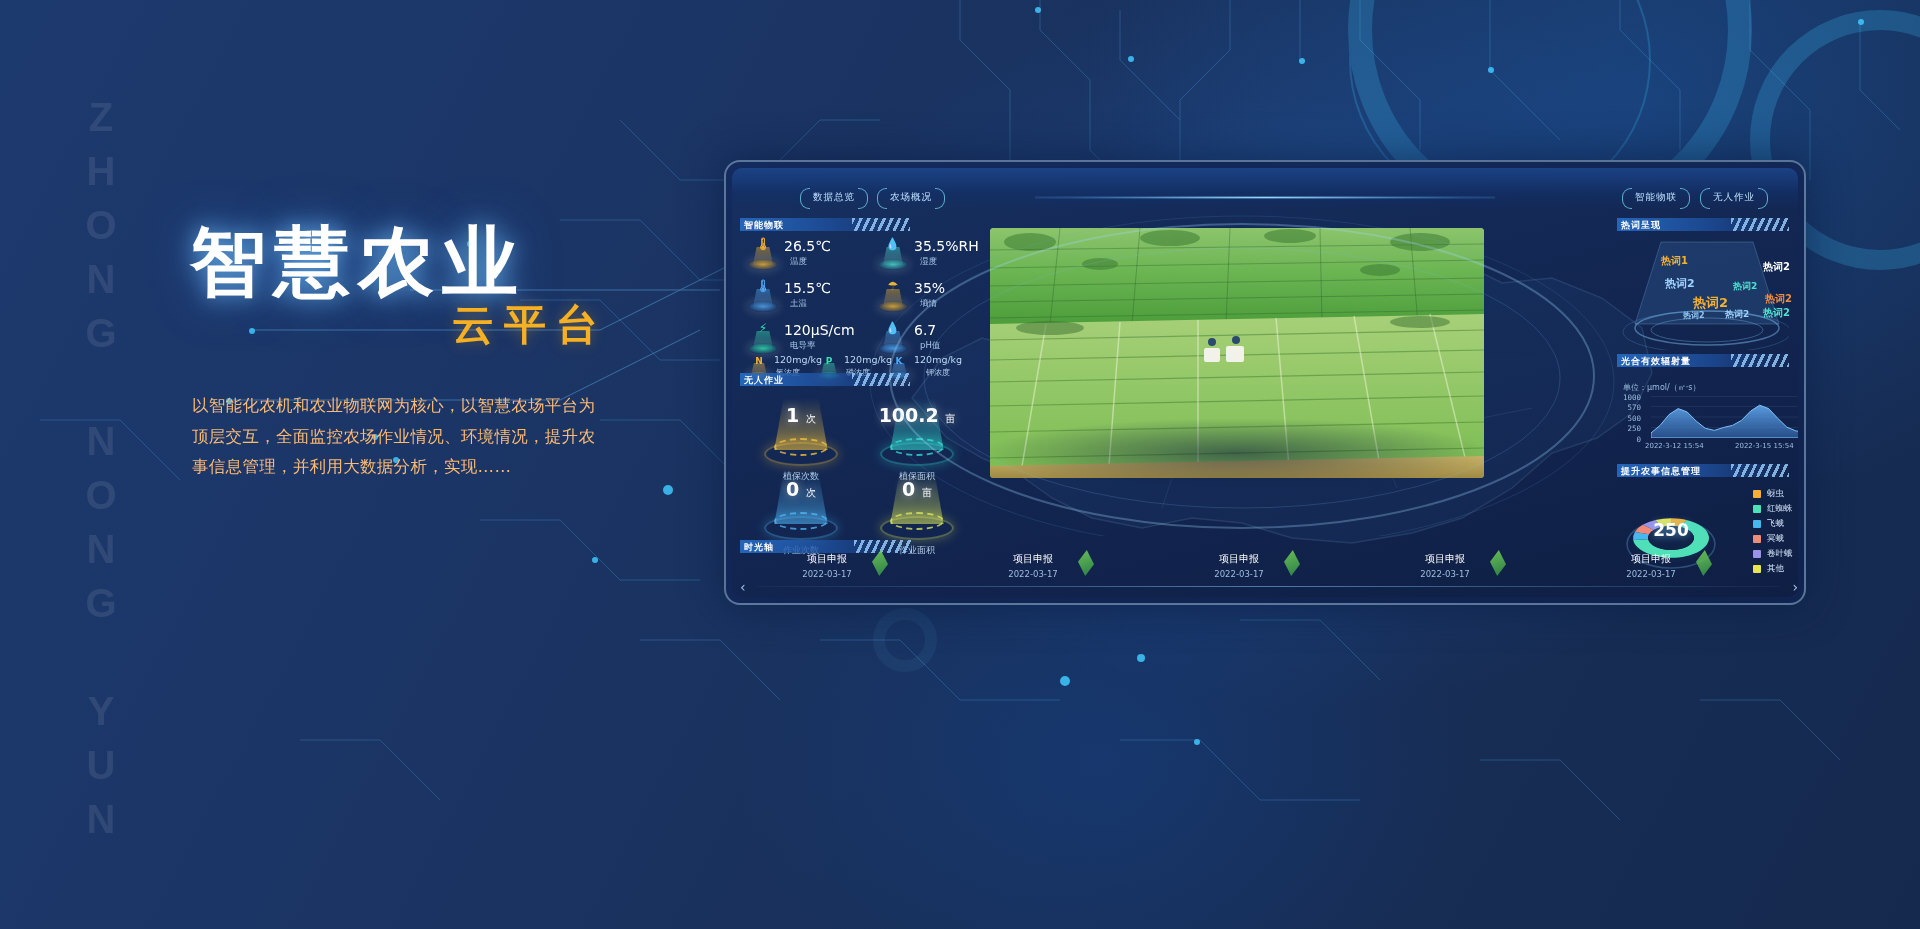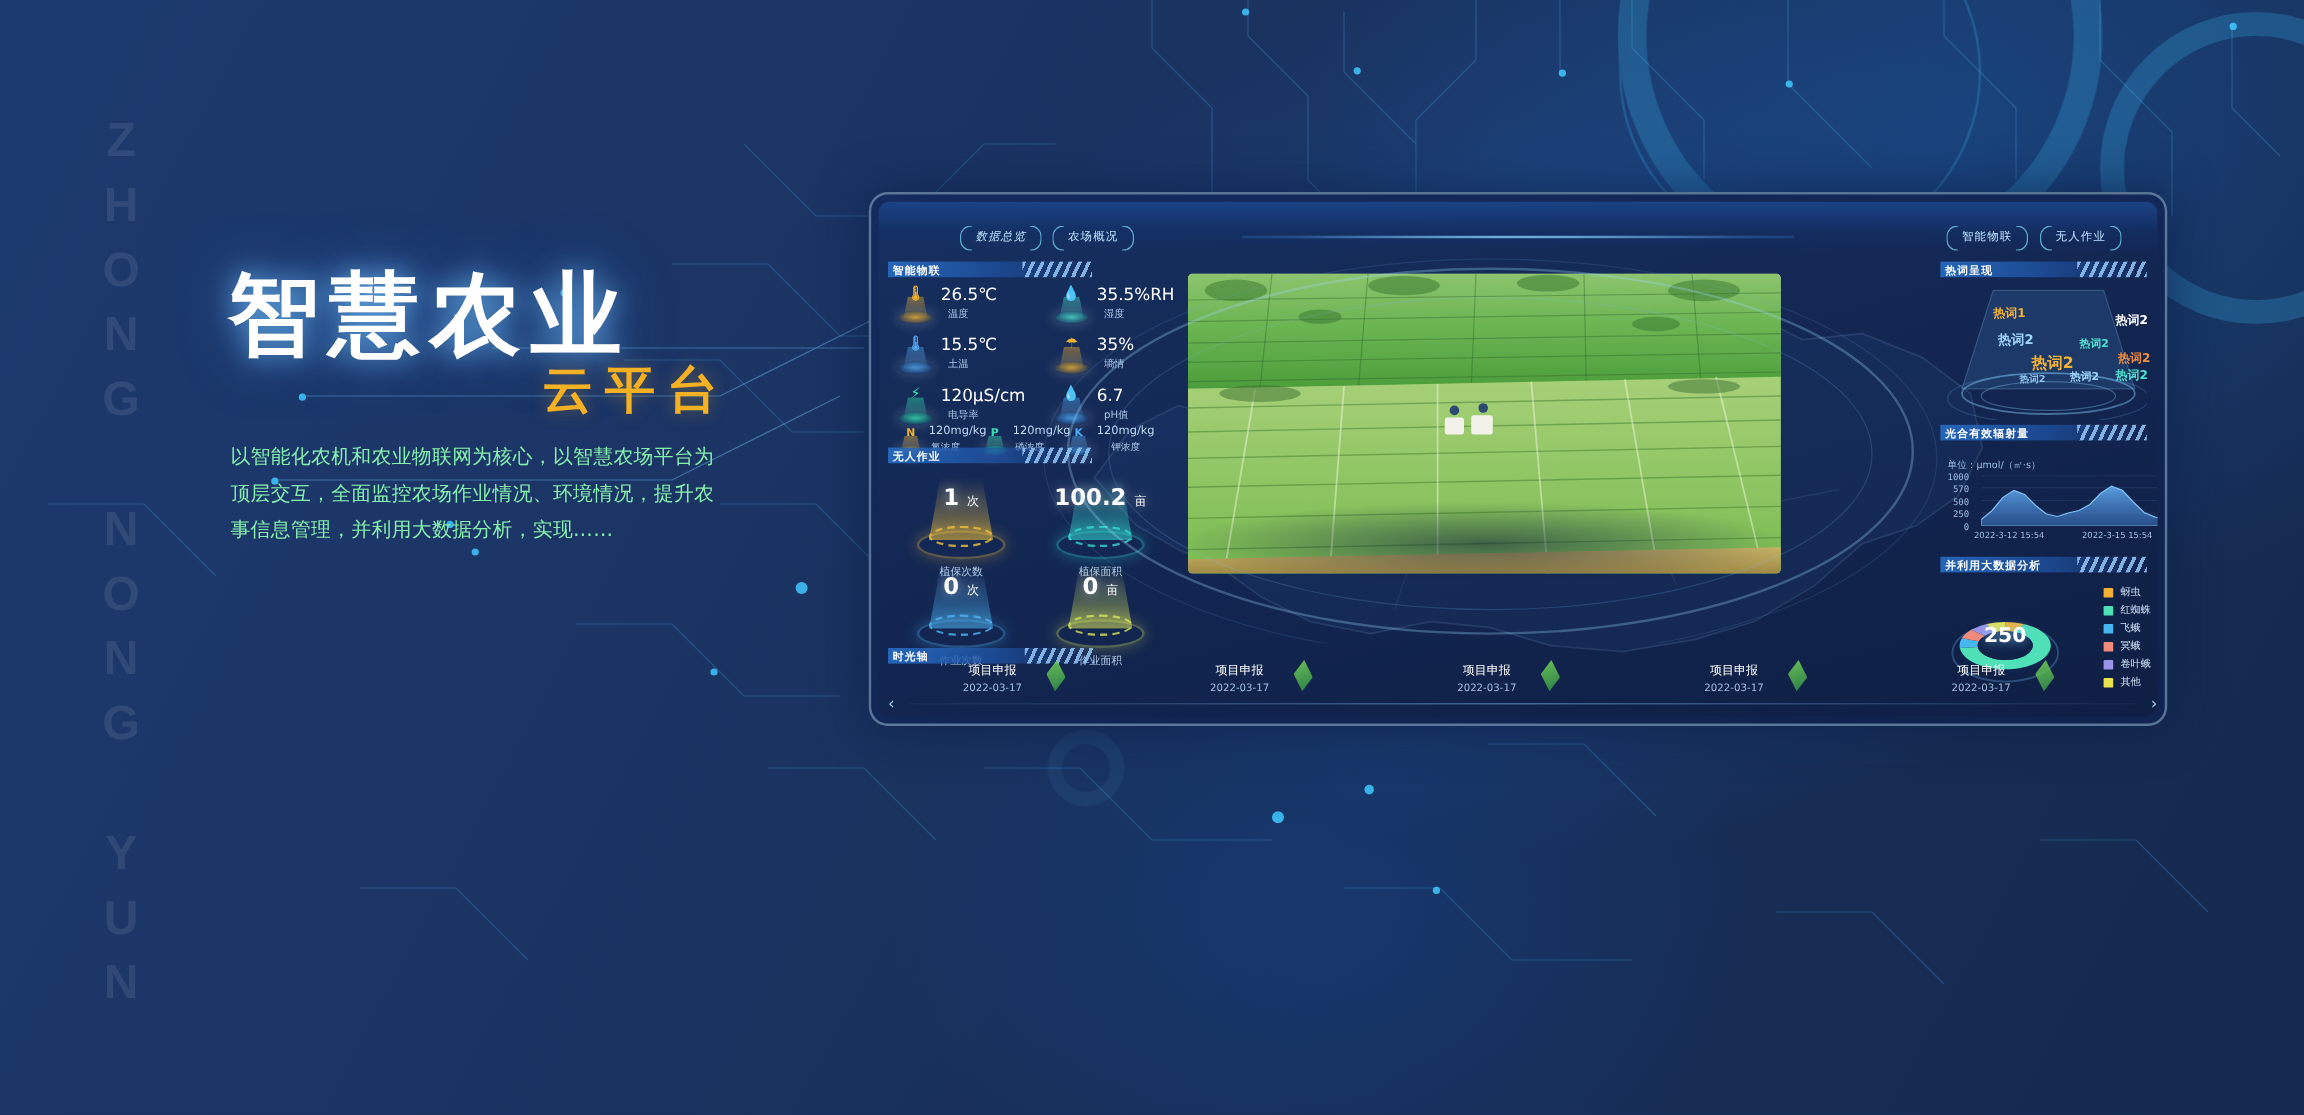--- a/index.html
+++ b/index.html
@@ -43,22 +43,22 @@
     font-family:"DejaVu Sans","Liberation Sans",sans-serif;
   }
   #subhead {
     position:absolute; left:452px; top:297px;
     font-size:42px; font-weight:bold; color:#f5b024;
     letter-spacing:10px;
     font-family:"DejaVu Sans","Liberation Sans",sans-serif;
     text-shadow:0 0 14px rgba(245,176,36,0.35);
   }
   #bodytext {
-    position:absolute; left:192px; top:366px; width:410px;
-    font-size:16.5px; line-height:1.85; color:#86efac;
+    position:absolute; left:192px; top:391px; width:410px;
+    font-size:16.5px; line-height:1.85; color:#fdba74;
     letter-spacing:0.3px;
     font-family:"DejaVu Sans","Liberation Sans",sans-serif;
   }
 
   
   #dash {
     position:absolute; left:724px; top:160px; width:1082px; height:445px;
     border-radius:16px;
     background:linear-gradient(160deg,#15295a 0%,#132550 40%,#101f45 100%);
     border:2px solid rgba(150,185,215,0.55);
@@ -99,21 +99,21 @@
     padding:3px 13px;
     font-family:"DejaVu Sans","Liberation Sans",sans-serif;
     white-space:nowrap;
   }
   .navbtn::before, .navbtn::after {
     content:""; position:absolute; top:0; width:9px; height:100%;
     border:1px solid rgba(110,205,235,0.8);
   }
   .navbtn::before { left:0; border-right:none; border-radius:9px 0 0 9px; }
   .navbtn::after { right:0; border-left:none; border-radius:0 9px 9px 0; }
-  #nav0 { left:68px;font-style:italic; } #nav1 { left:145px; }
+  #nav0 { left:68px; } #nav1 { left:145px; }
   #nav2 { left:890px; } #nav3 { left:968px; }
 
   
   .secTitle {
     position:absolute; height:14px;
   }
   .secTitle .bar {
     position:absolute; left:0; top:0; width:100%; height:13px;
     background:linear-gradient(90deg,rgba(38,105,190,0.95) 0%,rgba(30,80,160,0.75) 55%,rgba(25,60,130,0.1) 100%);
   }
@@ -630,21 +630,21 @@
         </g>
         <path id="areaPath" fill="url(#areaG)" stroke="#7fc0f5" stroke-width="1" d="M0 42 L0.0 37.0 L9.1 29.4 L18.1 18.5 L27.2 12.6 L36.2 16.0 L45.3 25.2 L54.3 32.3 L63.4 34.4 L72.4 31.5 L81.5 29.4 L90.5 24.4 L99.6 15.1 L108.6 9.2 L117.7 12.6 L126.7 22.3 L135.8 31.1 L144.8 34.9 L153.9 36.1 L162.9 36.5 L172.0 37.0 L172 42 Z"></path>
       </svg>
       <div class="xdate" style="left:28px;">2022-3-12 15:54</div>
       <div class="xdate" style="left:118px;">2022-3-15 15:54</div>
     </div>
 
     <div class="secTitle" style="left:885px; top:296px; width:172px;">
       <div class="bar"></div>
         <div class="hatch"></div>
-      <div class="lbl">并利用大数据分析</div>
+      <div class="lbl">提升农事信息管理</div>
     </div>
     <div style="position:absolute;left:885px;top:306px;width:178px;height:112px;">
       <svg id="donut" viewBox="0 0 96 78">
         <g transform="translate(48,42)">
           <ellipse cx="0" cy="6" rx="44" ry="24" fill="none" stroke="rgba(110,185,245,0.30)" stroke-width="1.5"></ellipse>
           <ellipse cx="0" cy="4" rx="38" ry="20" fill="#10244c"></ellipse>
           <g id="donutSlices" transform="scale(1,0.52)">
               <path d="M2.326828918379971e-15 -38 A38 38 0 0 1 15.455992436880408 -34.71472739041883 L9.354942790743404 -21.01154552577982 A23 23 0 0 0 1.4083438190194562e-15 -23 Z" fill="#f2b134"></path>
               <path d="M15.455992436880408 -34.71472739041883 A38 38 0 1 1 -37.79183202399439 3.972081604170859 L-22.874003593470285 2.404154655156046 A23 23 0 1 0 9.354942790743404 -21.01154552577982 Z" fill="#4fe0b8"></path>
               <path d="M-37.79183202399439 3.972081604170859 A38 38 0 0 1 -36.140147619215846 -11.742645786247982 L-21.874299874788537 -7.107390870623779 A23 23 0 0 0 -22.874003593470285 2.404154655156046 Z" fill="#49b7ef"></path>

